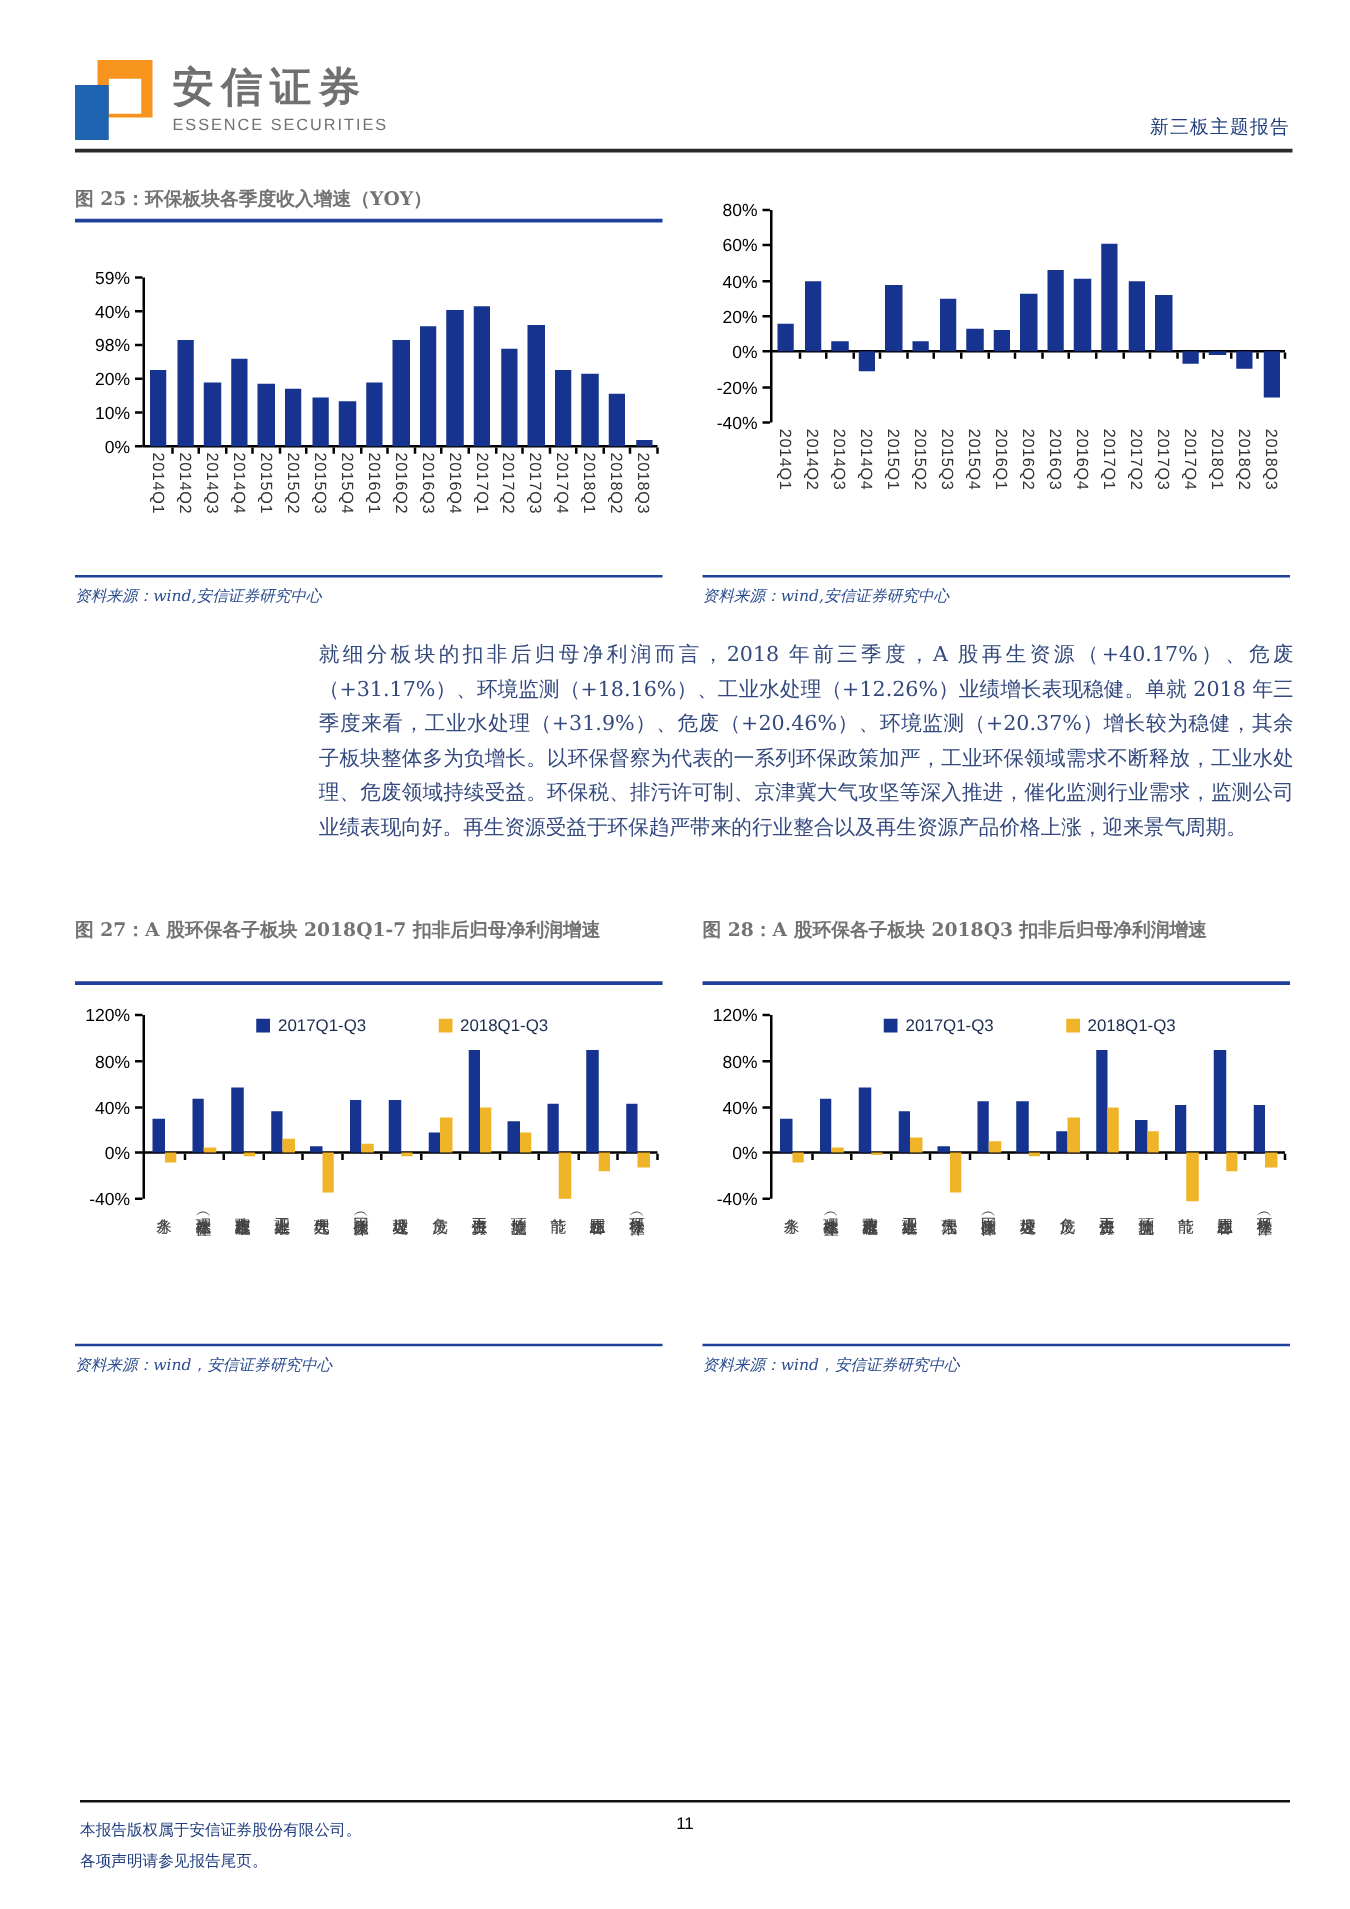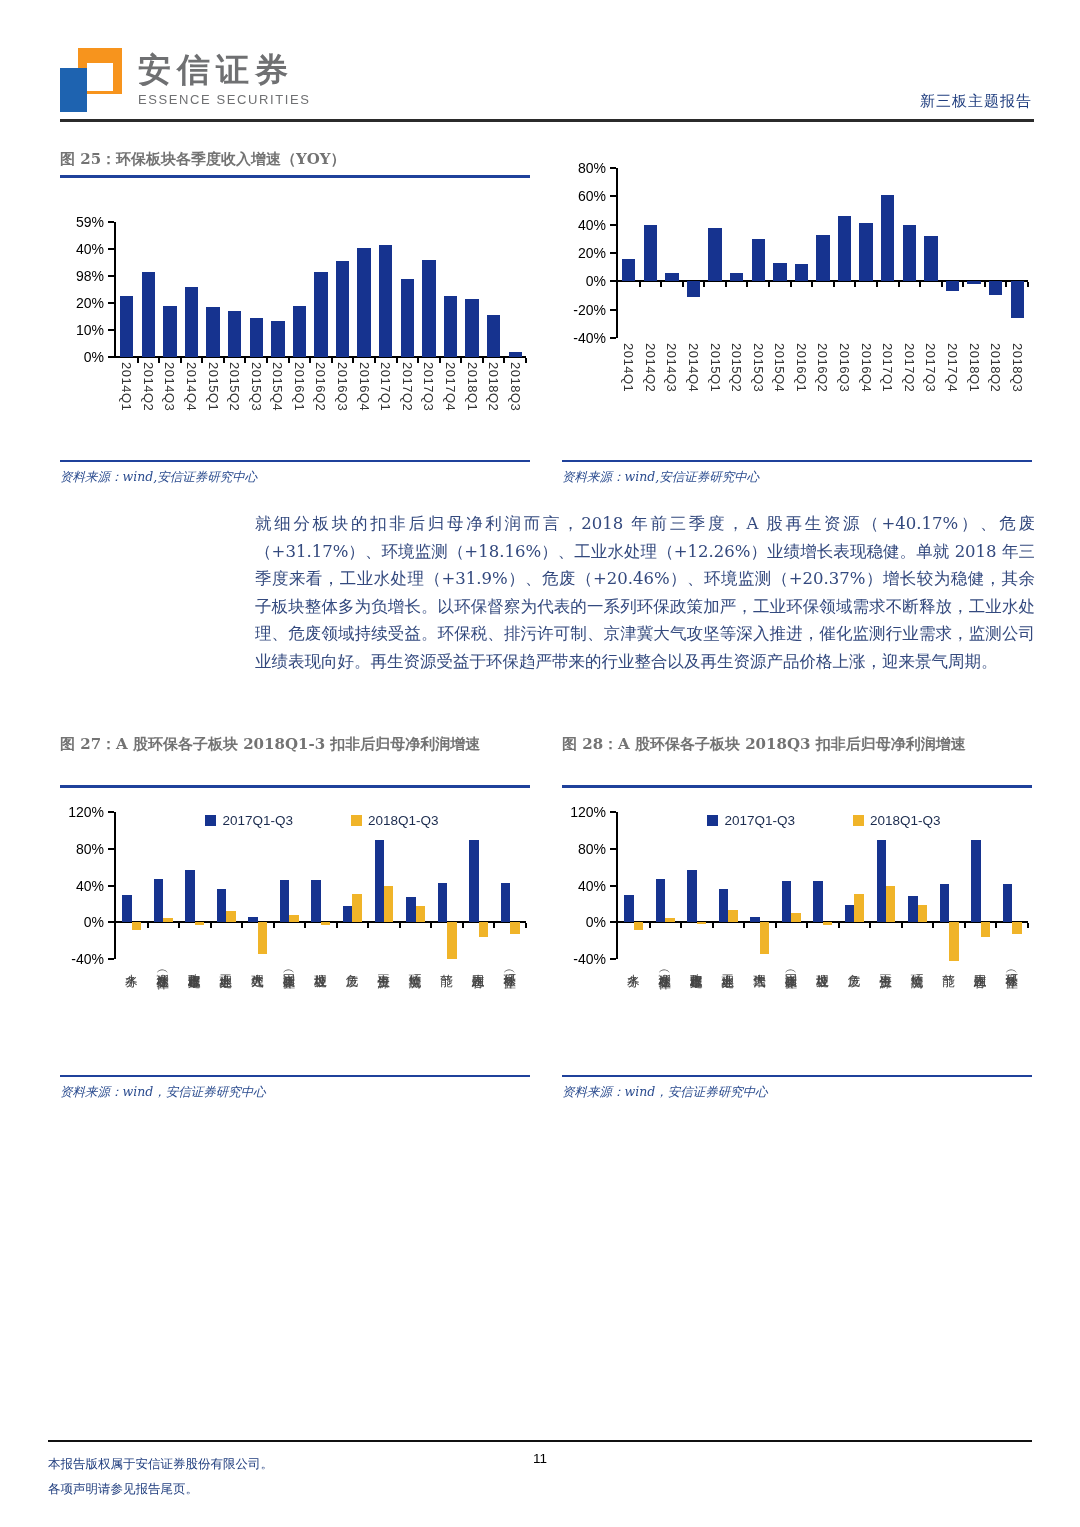--- a/index.html
+++ b/index.html
@@ -55,21 +55,21 @@
   .legend { position:absolute; top:1px; left:0; right:0; display:flex; justify-content:center; gap:58px; z-index:2; }
   .legend-item { display:flex; align-items:center; gap:6px; font-size:13.5px; color:#1b2b4e; }
   .swatch { width:11px; height:11px; }
 
   
   .body-par { position:absolute; left:255px; top:510px; width:780px;
               color:#33497E; font-size:16.5px; line-height:27.5px; text-align:justify;
               font-family:"DejaVu Serif","Liberation Serif",serif; }
 
   
-  .footer { position:absolute; left:48px; right:48px; top:1440px; border-top:2.5px solid #111; padding-top:9px; }
+  .footer { position:absolute; left:64px; right:48px; top:1440px; border-top:2.5px solid #111; padding-top:9px; }
   .foot-line { color:#1F3D7E; font-size:12.5px; line-height:25px;
                font-family:"DejaVu Serif","Liberation Serif",serif; }
   .page-num { position:absolute; left:0; right:0; top:9px; text-align:center; color:#000; font-size:13.5px; }
 </style>
 </head>
 <body>
 
 <div class="page">
 
   <div class="header">
@@ -416,21 +416,21 @@
           </div>
         </div>
       <div class="source">资料来源：wind,安信证券研究中心</div>
     </div>
   </div>
 
   <div class="body-par">就细分板块的扣非后归母净利润而言，2018 年前三季度，A 股再生资源（+40.17%）、危废（+31.17%）、环境监测（+18.16%）、工业水处理（+12.26%）业绩增长表现稳健。单就 2018 年三季度来看，工业水处理（+31.9%）、危废（+20.46%）、环境监测（+20.37%）增长较为稳健，其余子板块整体多为负增长。以环保督察为代表的一系列环保政策加严，工业环保领域需求不断释放，工业水处理、危废领域持续受益。环保税、排污许可制、京津冀大气攻坚等深入推进，催化监测行业需求，监测公司业绩表现向好。再生资源受益于环保趋严带来的行业整合以及再生资源产品价格上涨，迎来景气周期。</div>
 
   <div class="figrow row2">
     <div class="fig-col">
-      <div class="fig-title">图 27：A 股环保各子板块 2018Q1-3 扣非后归母净利润增速</div>
+      <div class="fig-title">图 27：A 股环保各子板块 2018Q1-7 扣非后归母净利润增速</div>
       <div class="chart" style="margin-top:24px">
           <div class="crow">
             <div class="yaxis" style="height: 147px;">
               <div class="ylab" style="top: -9px;">120%</div>
               <div class="ytickmark" style="top: -1px;"></div>
               <div class="ylab" style="top: 27.75px;">80%</div>
               <div class="ytickmark" style="top: 35.75px;"></div>
               <div class="ylab" style="top: 64.5px;">40%</div>
               <div class="ytickmark" style="top: 72.5px;"></div>
               <div class="ylab" style="top: 101.25px;">0%</div>

